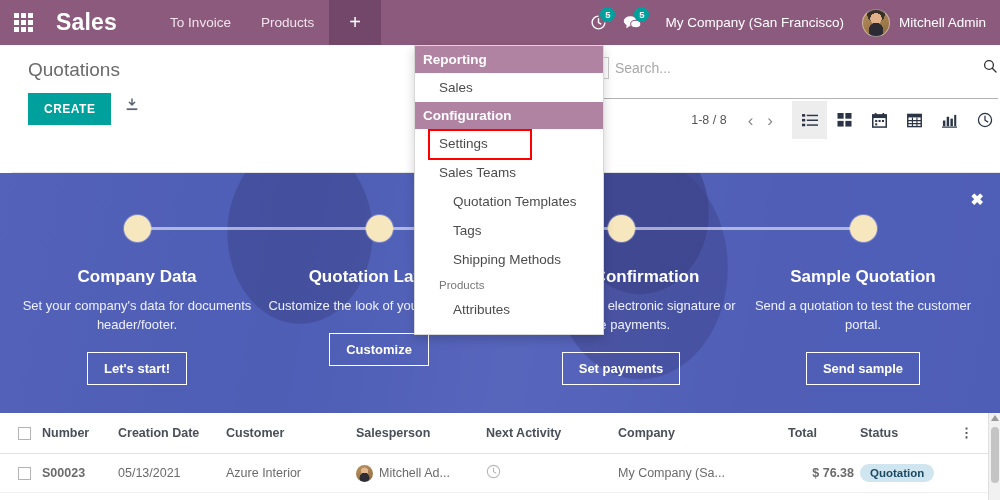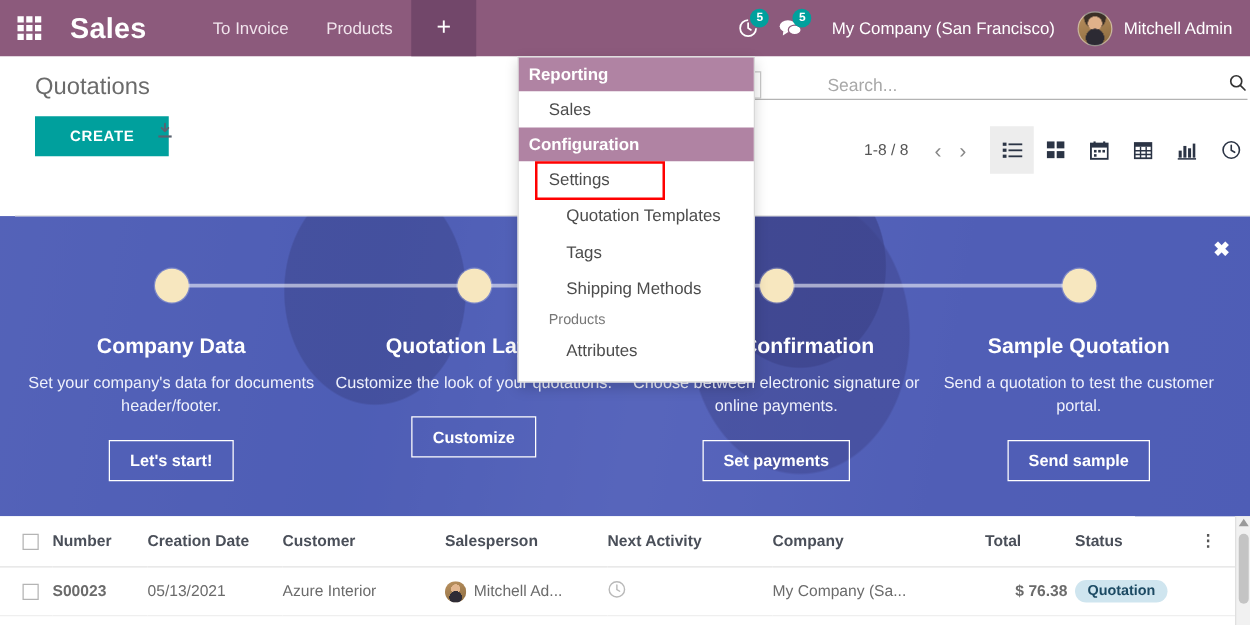--- a/index.html
+++ b/index.html
@@ -81,26 +81,26 @@
   
   .control-panel {
     position: absolute; top: 45px; left: 12px; width: 1000px; height: 128px;
     background: #fff; border-bottom: 1px solid #e6e6e6; z-index: 10;
   }
   .cp-title { position: absolute; left: 16px; top: 14px; font-size: 19px; color: #6b6b6b; }
   .btn-create {
     position: absolute; left: 16px; top: 48px;
     background: #00a09d; color: #fff; border: none;
     font-size: 12px; font-weight: bold; letter-spacing: .5px;
-    padding: 9px 28px; cursor: pointer; font-family: inherit;
+    padding: 9px 16px; cursor: pointer; font-family: inherit;
   }
   .import-icon { position: absolute; left: 112px; top: 52px; cursor: pointer; }
 
   .search-area { position: absolute; right: 14px; top: 12px; width: 430px; }
-  .search-row { display: flex; align-items: center; border-bottom: 1px solid #b3b3b3; padding-bottom: 0; gap: 47px; }
+  .search-row { display: flex; align-items: center; border-bottom: 1px solid #b3b3b3; padding-bottom: 19px; }
   .facet {
     display: flex; align-items: center; border: 1px solid #c9c9c9; background: #fff;
     font-size: 12px; color: #555; height: 22px; padding: 0 5px 0 7px; margin-right: 6px; white-space: nowrap;
   }
   .facet .fx { margin-left: 5px; font-weight: bold; color: #444; cursor: pointer; font-size: 11px; }
   .search-input {
     flex: 1; border: none; outline: none; font-size: 14px; color: #333;
     font-family: inherit; background: transparent; padding: 2px 0;
   }
   .search-input::placeholder { color: #a8a8a8; }
@@ -422,20 +422,21 @@
   <div class="scrollbar">
     <span class="scroll-up"></span>
     <span class="thumb"></span>
   </div>
 
   <div class="dropdown">
     <div class="dd-section">Reporting</div>
     <div class="dd-item">Sales</div>
     <div class="dd-section">Configuration</div>
     <div class="dd-item highlight">Settings</div>
+    <div class="dd-item">Sales Teams</div>
     <div class="dd-item indent">Quotation Templates</div>
     <div class="dd-item indent">Tags</div>
     <div class="dd-item indent">Shipping Methods</div>
     <div class="dd-sub">Products</div>
     <div class="dd-item indent">Attributes</div>
   </div>
 
 </div>
 
 </body></html>

